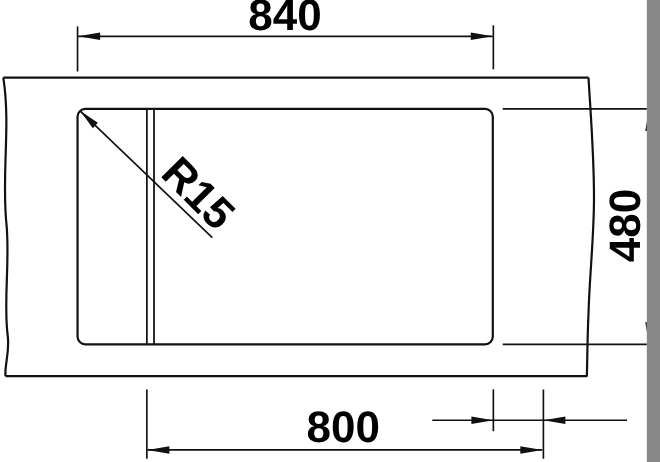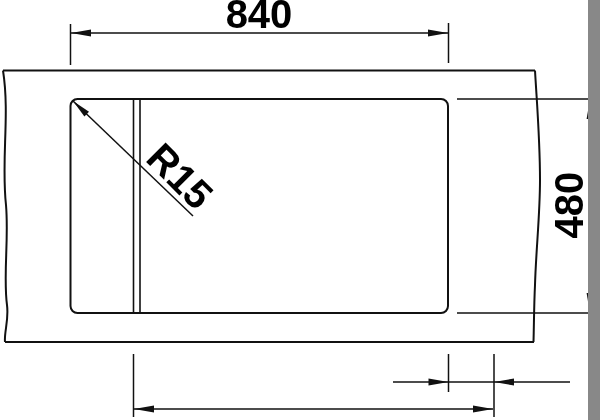--- a/index.html
+++ b/index.html
@@ -78,14 +78,15 @@
     </g>
 
     <g stroke-width="1.5">
       <line x1="73" y1="101" x2="193" y2="216"></line>
       <polygon points="73,101 89,111.7 84.4,116.6" fill="#111" stroke="none"></polygon>
     </g>
   </svg>
 
   <div class="dim-label lbl-840">840</div>
   <div class="dim-label lbl-480">480</div>
+  <div class="dim-label lbl-800">800</div>
   <div class="dim-label lbl-r15">R15</div>
 </div>
 
 </body></html>

